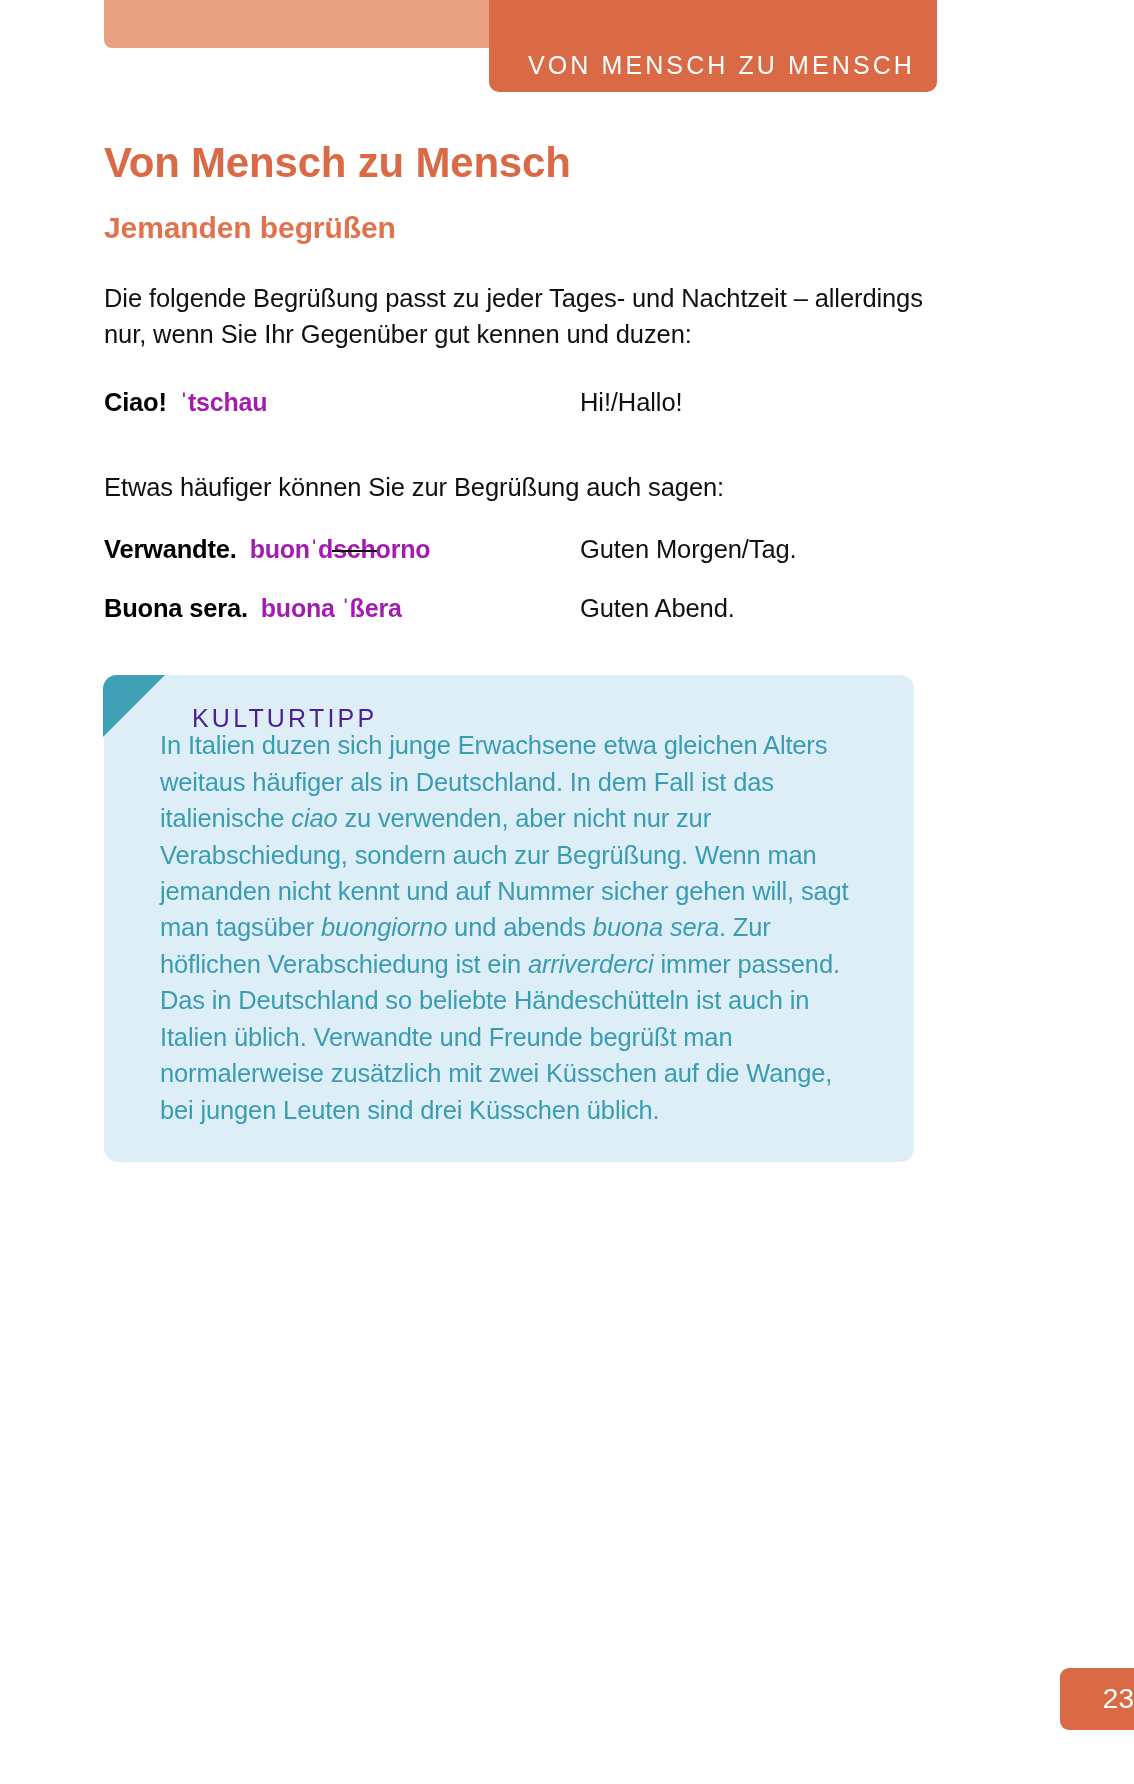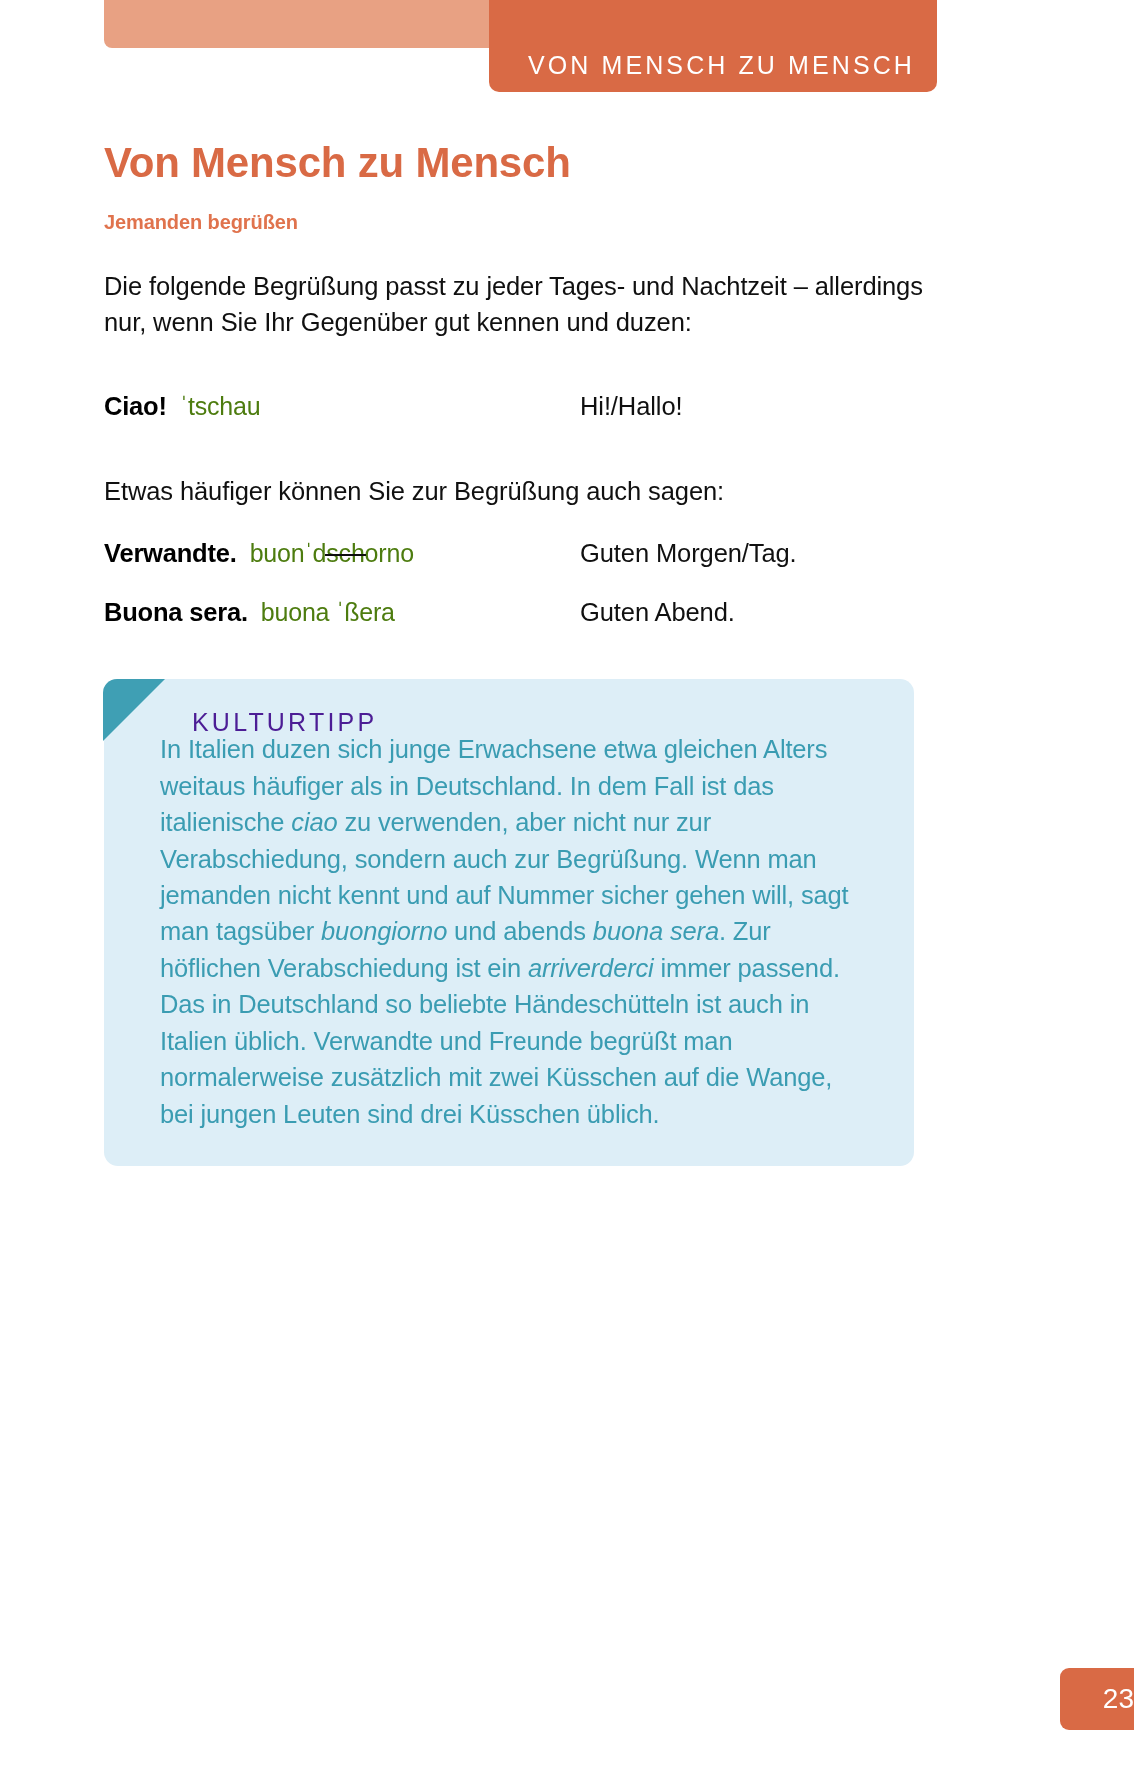--- a/index.html
+++ b/index.html
@@ -63,21 +63,21 @@
     margin: 0;
     font-size: 42px;
     font-weight: bold;
     color: #d96a45;
     line-height: 1.18;
     letter-spacing: -0.2px;
   }
 
   h2.section-title {
     margin: 22px 0 0 0;
-    font-size: 20px;
+    font-size: 30px;
     font-weight: bold;
     color: #e0734d;
     line-height: 1.2;
     letter-spacing: -0.1px;
   }
 
   p.body-para {
     margin: 34px 0 0 0;
     font-size: 25.5px;
     line-height: 1.42;
@@ -87,38 +87,38 @@
   p.body-para.tight {
     margin-top: 52px;
   }
 
   
   .phrase-row {
     display: flex;
     align-items: baseline;
     margin-top: 30px;
   }
-  .phrase-row.gap-big { margin-top: 52px; }
+  .phrase-row.gap-big { margin-top: 36px; }
   .phrase-left {
     width: 476px;
     flex: 0 0 476px;
     display: flex;
     align-items: baseline;
     white-space: nowrap;
   }
   .phrase-it {
     font-size: 25.5px;
     font-weight: bold;
     color: #000000;
     letter-spacing: -0.2px;
   }
   .phrase-pron {
     font-size: 25px;
-    font-weight: 400;
-    color: #4d7c0f;
+    font-weight: 700;
+    color: #a21caf;
     margin-left: 13px;
     letter-spacing: -0.2px;
     position: relative;
   }
   .phrase-de {
     font-size: 25.5px;
     color: #101010;
     letter-spacing: -0.1px;
     white-space: nowrap;
   }

